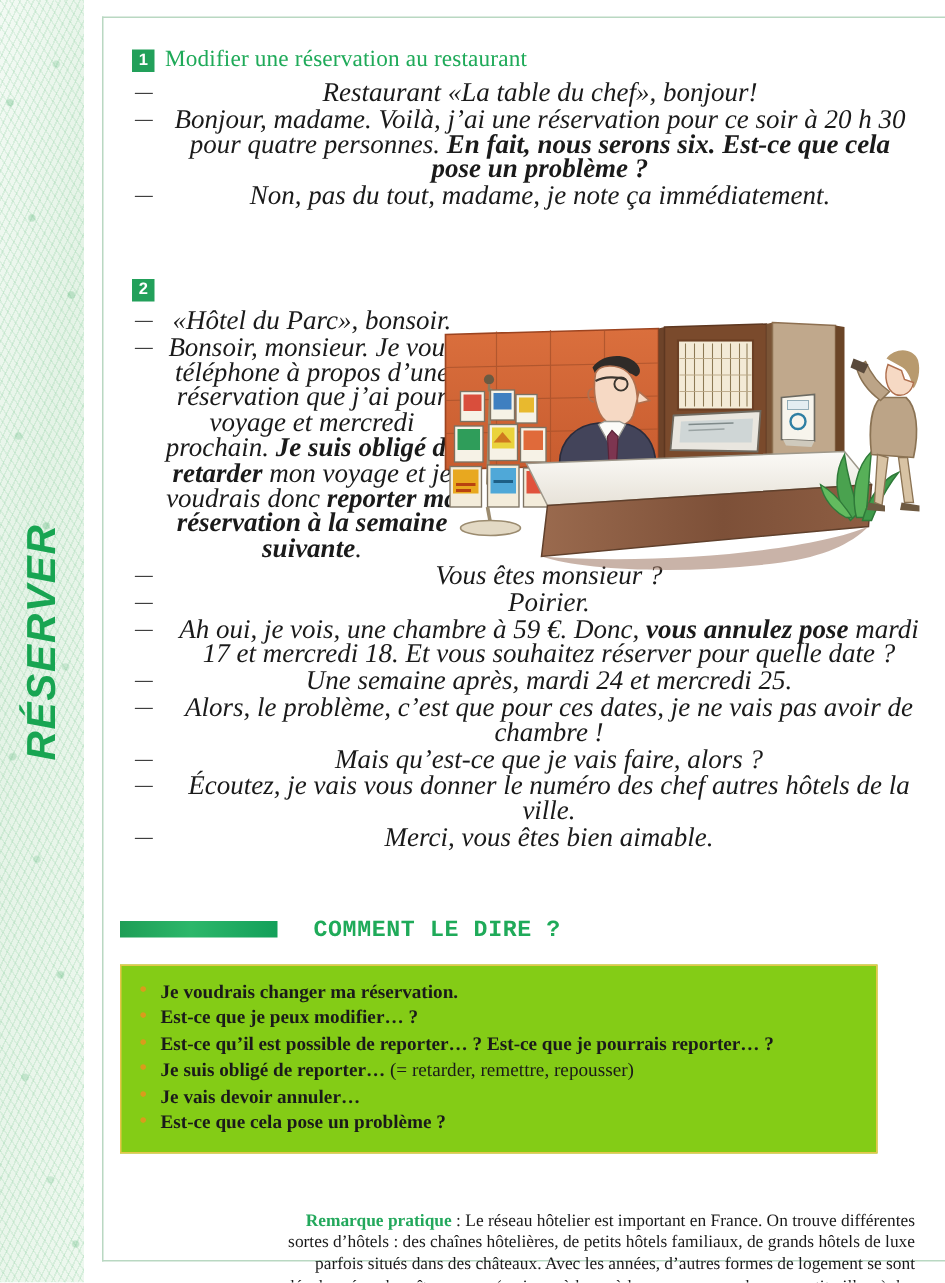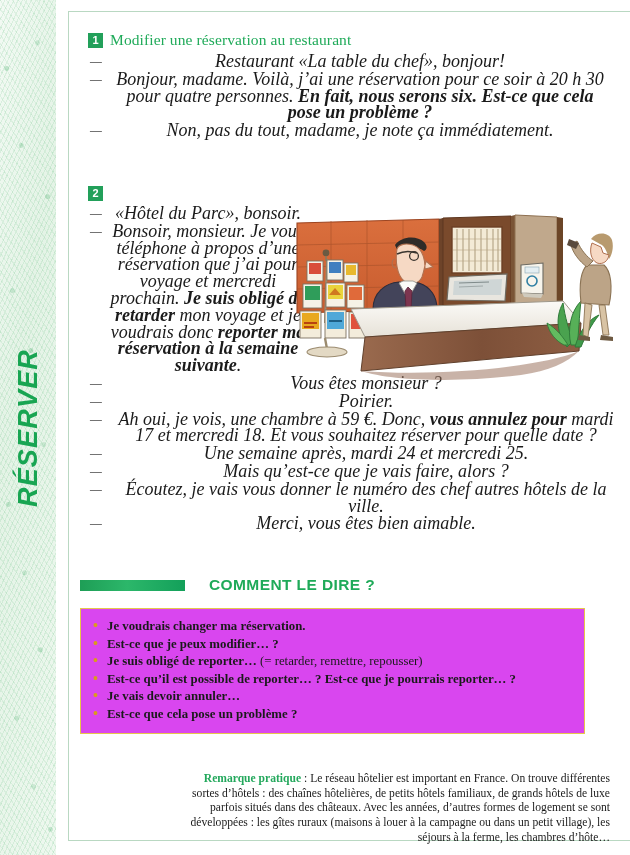--- a/index.html
+++ b/index.html
@@ -141,34 +141,34 @@
     align-items: center;
     gap: 24px;
     margin-top: 44px;
     margin-left: -8px;
   }
   #cld-bar {
     width: 105px; height: 11px;
     background: linear-gradient(90deg, #1e9e56 0%, #2cb76a 45%, #13a05a 100%);
   }
   #cld-title {
-    font-family: Liberation Sans, sans-serif;
+    font-family: Liberation Mono, monospace;
     font-weight: bold;
     font-size: 15.5px;
     letter-spacing: .4px;
     color: #1faa59;
     text-align: right;
   }
 
   
   #phrasebox {
     margin-top: 14px;
     margin-left: -8px;
     width: 505px;
-    background: #d946ef;
+    background: #84cc16;
     border: 1.5px solid #e6c64a;
     padding: 9px 12px 10px 12px;
     box-sizing: border-box;
   }
   #phrasebox ul { margin: 0; padding: 0; list-style: none; }
   #phrasebox li {
     position: relative;
     padding-left: 14px;
     font-size: 12.8px;
     line-height: 17.5px;
@@ -226,22 +226,23 @@
       <span class="badge">2</span>
     </div>
 
     <ul class="dlg" id="dlg2-narrow">
         <li><span>«Hôtel du Parc», bonsoir.</span></li>
         <li><span>Bonsoir, monsieur. Je vous téléphone à propos d’une réservation que j’ai pour voyage et mercredi prochain. </span><b>Je suis obligé de retarder</b><span> mon voyage et je voudrais donc </span><b>reporter ma réservation à la semaine suivante</b><span>.</span></li>
       </ul>
     <ul class="dlg" id="dlg2-wide">
         <li><span>Vous êtes monsieur ?</span></li>
         <li><span>Poirier.</span></li>
-        <li><span>Ah oui, je vois, une chambre à 59 €. Donc, </span><b>vous annulez pour</b><span> mardi 17 et mercredi 18. Et vous souhaitez réserver pour quelle date ?</span></li>
+        <li><span>Ah oui, je vois, une chambre à 59 €. Donc, </span><b>vous annulez pose</b><span> mardi 17 et mercredi 18. Et vous souhaitez réserver pour quelle date ?</span></li>
         <li><span>Une semaine après, mardi 24 et mercredi 25.</span></li>
+        <li><span>Alors, le problème, c’est que pour ces dates, je ne vais pas avoir de chambre !</span></li>
         <li><span>Mais qu’est-ce que je vais faire, alors ?</span></li>
         <li><span>Écoutez, je vais vous donner le numéro des chef autres hôtels de la ville.</span></li>
         <li><span>Merci, vous êtes bien aimable.</span></li>
       </ul>
 
     <div id="illus">
       <svg viewBox="0 0 330 180" width="330" height="180" aria-hidden="true">
         <defs>
           <linearGradient id="deskTop" x1="0" y1="0" x2="0" y2="1">
             <stop offset="0%" stop-color="#fbfaf7"></stop>
@@ -409,22 +410,22 @@
 
   <div id="cld">
     <div id="cld-bar"></div>
     <div id="cld-title">COMMENT LE DIRE ?</div>
   </div>
 
   <div id="phrasebox">
     <ul>
         <li><b>Je voudrais changer ma réservation.</b></li>
         <li><b>Est-ce que je peux modifier… ?</b></li>
+        <li><b>Est-ce qu’il est possible de reporter… ? Est-ce que je pourrais reporter… ?</b></li>
         <li><b>Je suis obligé de reporter… </b><span class="plain">(= retarder, remettre, repousser)</span></li>
-        <li><b>Est-ce qu’il est possible de reporter… ? Est-ce que je pourrais reporter… ?</b></li>
         <li><b>Je vais devoir annuler…</b></li>
         <li><b>Est-ce que cela pose un problème ?</b></li>
       </ul>
   </div>
 
   <div id="remarque">
     <span class="rp-label">Remarque pratique</span><span> : </span><span>Le réseau hôtelier est important en France. On trouve différentes sortes d’hôtels : des chaînes hôtelières, de petits hôtels familiaux, de grands hôtels de luxe parfois situés dans des châteaux. Avec les années, d’autres formes de logement se sont développées : les gîtes ruraux (maisons à louer à la campagne ou dans un petit village), les séjours à la ferme, les chambres d’hôte…</span>
   </div>
 
 </div>

